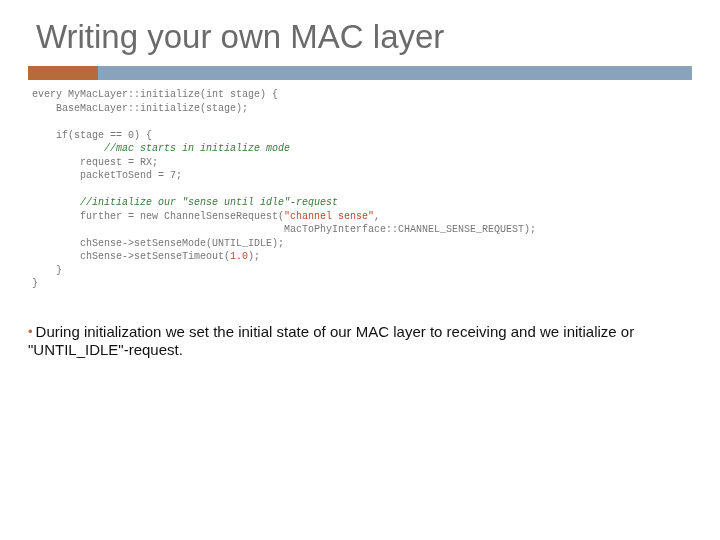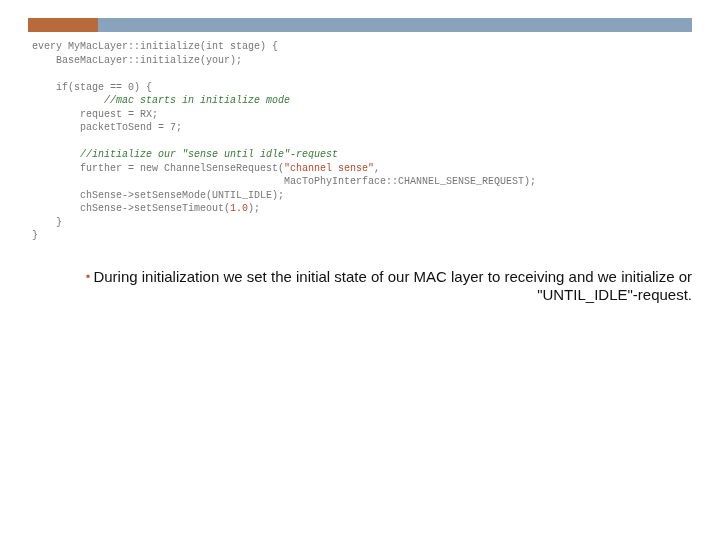--- a/index.html
+++ b/index.html
@@ -48,46 +48,46 @@
     white-space: pre;
     margin: 2px 0 6px 4px;
   }
   .c-cm { color: #3a7a3a; font-style: italic; }
   .c-str { color: #b84a2a; }
   .c-num { color: #b84a2a; }
   .body-text {
     font-size: 15px;
     line-height: 1.25;
     color: #111;
-    margin-top: 25px;
-    text-align: right;
+    margin-top: 32px;
   }
   .body-text p {
     margin: 0 0 2px 0;
   }
   .bul {
     color: #b86a3a;
     font-size: 13px;
     padding-right: 3px;
     vertical-align: 1px;
   }
 </style>
 </head>
 <body>
 
 <div class="slide">
 
+  <h1 class="title">Writing your own MAC layer</h1>
 
   <div class="bar">
     <div class="accent"></div>
     <div class="rest"></div>
   </div>
 
   <div class="code"><span>every MyMacLayer::initialize(int stage) {</span>
-<span>    BaseMacLayer::initialize(your);</span>
+<span>    BaseMacLayer::initialize(stage);</span>
 <span> </span>
 <span>    if(stage == 0) {</span>
 <span class="c-cm">            //mac starts in initialize mode</span>
 <span>        request = RX;</span>
 <span>        packetToSend = 7;</span>
 <span> </span>
 <span class="c-cm">        //initialize our "sense until idle"-request</span>
 <span>        further = new ChannelSenseRequest(</span><span class="c-str">"channel sense"</span><span>,</span>
 <span>                                          MacToPhyInterface::CHANNEL_SENSE_REQUEST);</span>
 <span>        chSense-&gt;setSenseMode(UNTIL_IDLE);</span>

